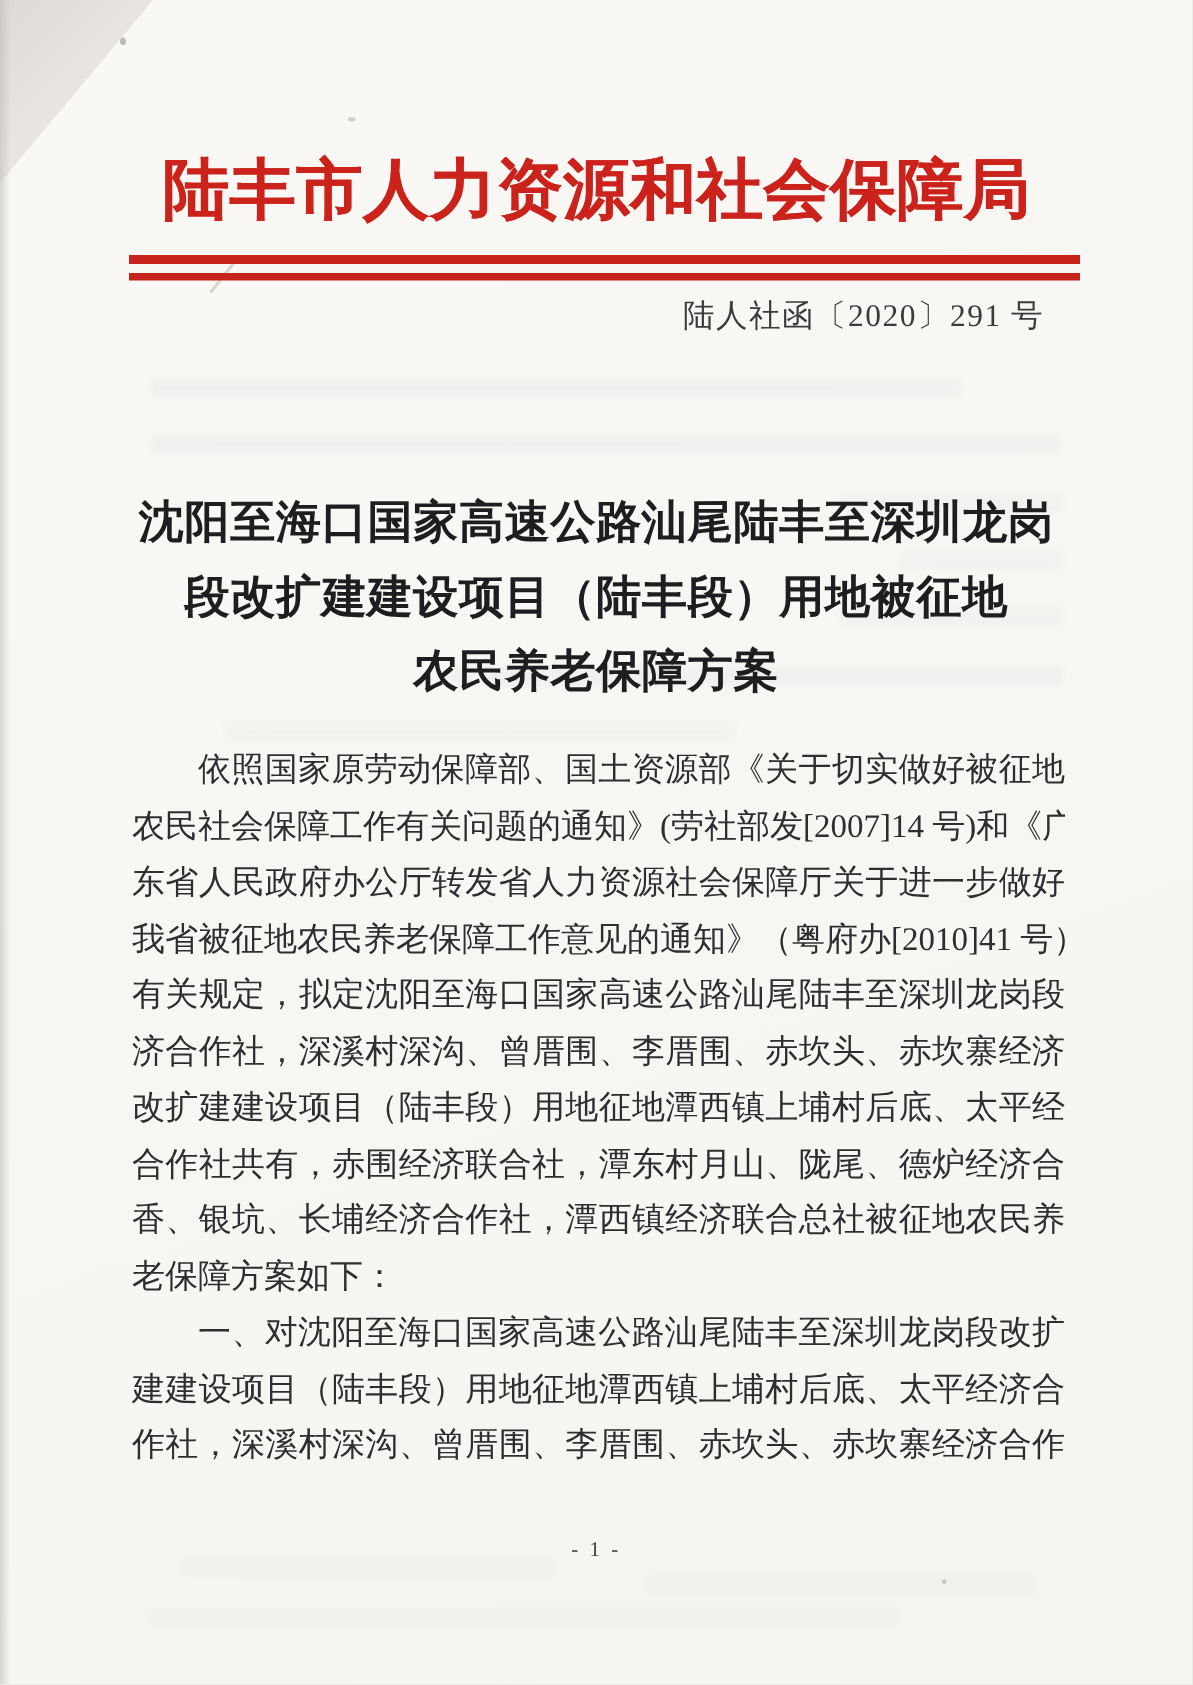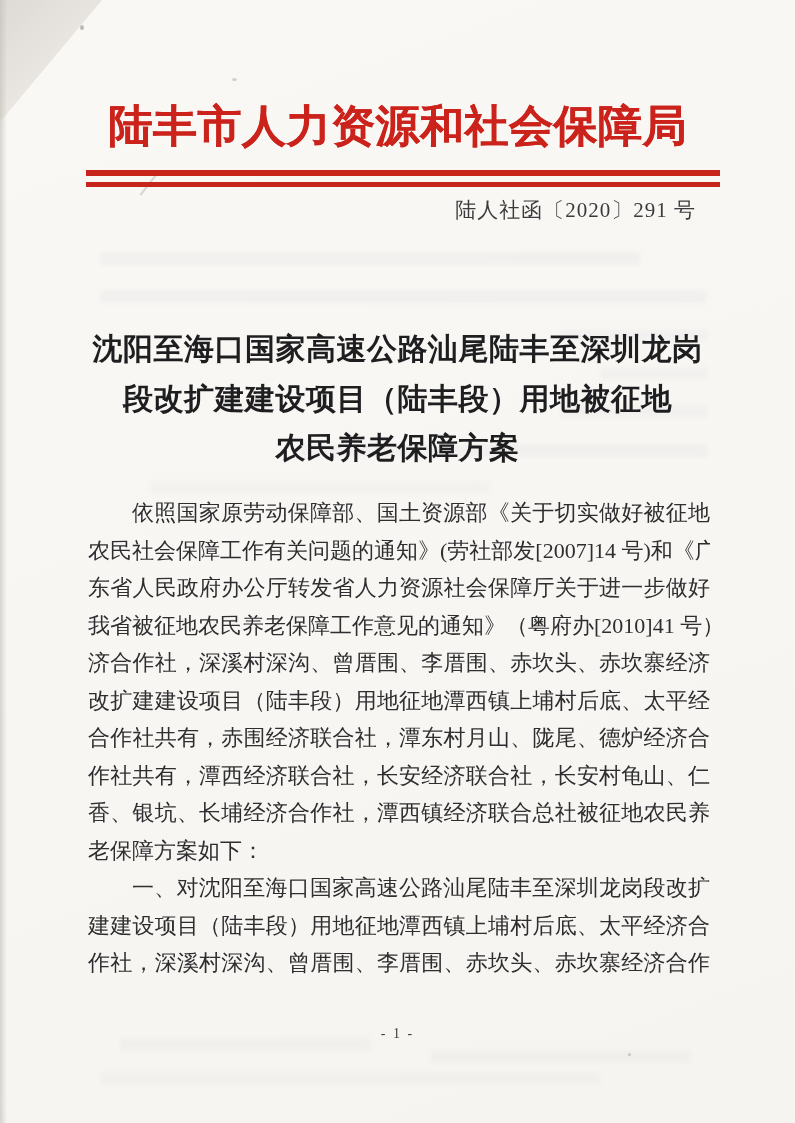--- a/index.html
+++ b/index.html
@@ -119,24 +119,24 @@
       <div class="title-line">沈阳至海口国家高速公路汕尾陆丰至深圳龙岗</div>
       <div class="title-line">段改扩建建设项目（陆丰段）用地被征地</div>
       <div class="title-line">农民养老保障方案</div>
     </div>
 
   <div class="body-text">
       <div class="body-line first">依照国家原劳动保障部、国土资源部《关于切实做好被征地</div>
       <div class="body-line">农民社会保障工作有关问题的通知》(劳社部发[2007]14 号)和《广</div>
       <div class="body-line">东省人民政府办公厅转发省人力资源社会保障厅关于进一步做好</div>
       <div class="body-line">我省被征地农民养老保障工作意见的通知》（粤府办[2010]41 号）</div>
+      <div class="body-line">有关规定，拟定沈阳至海口国家高速公路汕尾陆丰至深圳龙岗段</div>
       <div class="body-line">济合作社，深溪村深沟、曾厝围、李厝围、赤坎头、赤坎寨经济</div>
       <div class="body-line">改扩建建设项目（陆丰段）用地征地潭西镇上埔村后底、太平经</div>
       <div class="body-line">合作社共有，赤围经济联合社，潭东村月山、陇尾、德炉经济合</div>
-      <div class="body-line">作社共有，潭西经济联合社，长安经济联合社，长安村龟山、仁</div>
       <div class="body-line">香、银坑、长埔经济合作社，潭西镇经济联合总社被征地农民养</div>
       <div class="body-line short">老保障方案如下：</div>
       <div class="body-line first">一、对沈阳至海口国家高速公路汕尾陆丰至深圳龙岗段改扩</div>
       <div class="body-line">建建设项目（陆丰段）用地征地潭西镇上埔村后底、太平经济合</div>
       <div class="body-line">作社，深溪村深沟、曾厝围、李厝围、赤坎头、赤坎寨经济合作</div>
     </div>
 
   <div class="page-number">- 1 -</div>
 
 </div>

